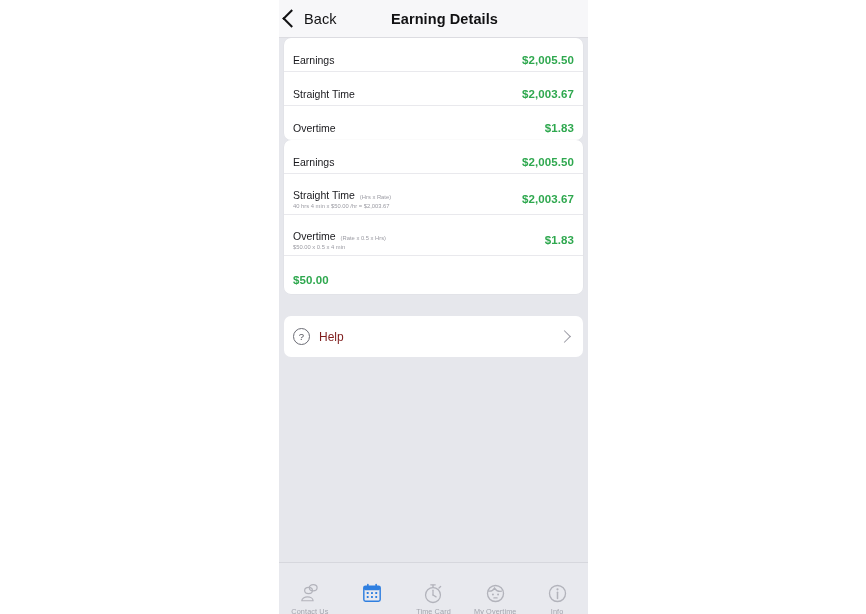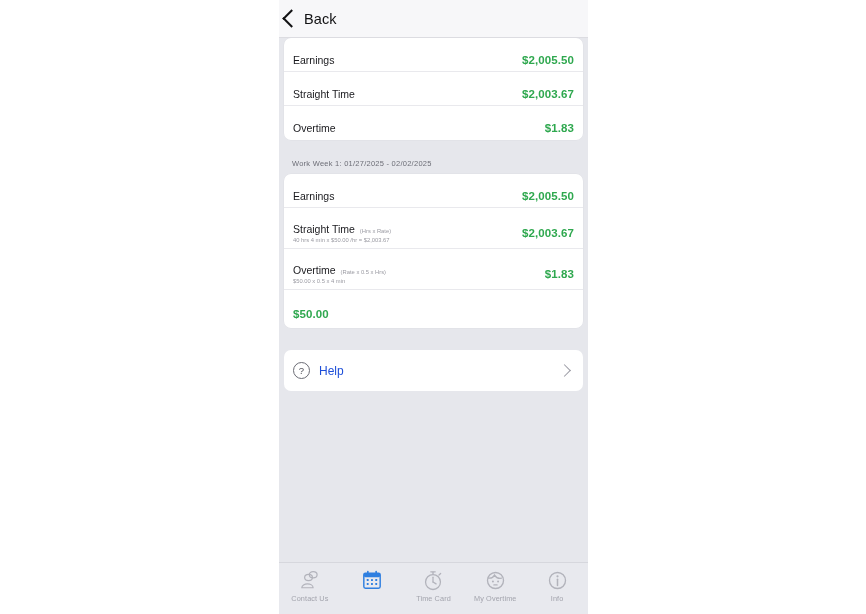--- a/index.html
+++ b/index.html
@@ -162,41 +162,41 @@
     font-size: 9.5px;
     display: flex;
     align-items: center;
     justify-content: center;
     flex: 0 0 auto;
     line-height: 1;
   }
   .help-label {
     margin-left: 9px;
     font-size: 12px;
-    color: #1d4ed8;
+    color: #7f1d1d;
     flex: 1 1 auto;
   }
   .chev-right {
     width: 8px;
     height: 8px;
     border-top: 1.6px solid #9a9aa3;
     border-right: 1.6px solid #9a9aa3;
     transform: rotate(45deg);
     flex: 0 0 auto;
     margin-right: 3px;
   }
   
   .tabbar {
     flex: 0 0 52px;
     height: 52px;
     background: #e8e9ee;
     border-top: 1px solid #d6d7dd;
     display: flex;
     align-items: flex-start;
-    padding-top: 6px;
+    padding-top: 19px;
     box-sizing: border-box;
   }
   .tab {
     flex: 1 1 0;
     display: flex;
     flex-direction: column;
     align-items: center;
     gap: 3px;
     cursor: pointer;
   }
@@ -223,20 +223,21 @@
 <body>
 
 <div class="stage">
   <div class="phone">
 
     <div class="navbar">
       <div class="back-btn">
         <span class="chev-left"></span>
         <span class="back-label">Back</span>
       </div>
+      <div class="nav-title">Earning Details</div>
     </div>
 
     <div class="body-scroll">
 
       <div class="card">
 
         <div class="row">
           <div class="row-left">
             <div class="row-title-line">
               <span class="row-title">Earnings</span>
@@ -258,21 +259,20 @@
           <div class="row-left">
             <div class="row-title-line">
               <span class="row-title">Overtime</span>
             </div>
           </div>
           <div class="row-amount">$1.83</div>
         </div>
 
       </div>
 
-      <div class="section-header">Work Week 1: 01/27/2025 - 02/02/2025</div>
       <div class="card">
 
         <div class="row">
           <div class="row-left">
             <div class="row-title-line">
               <span class="row-title">Earnings</span>
             </div>
           </div>
           <div class="row-amount">$2,005.50</div>
         </div>

